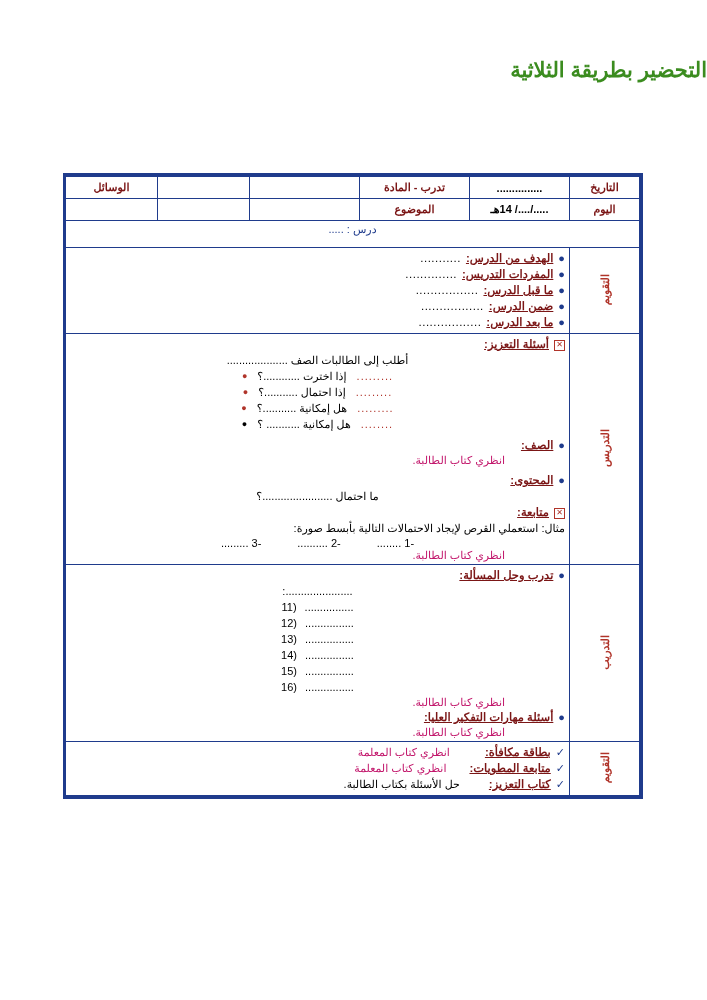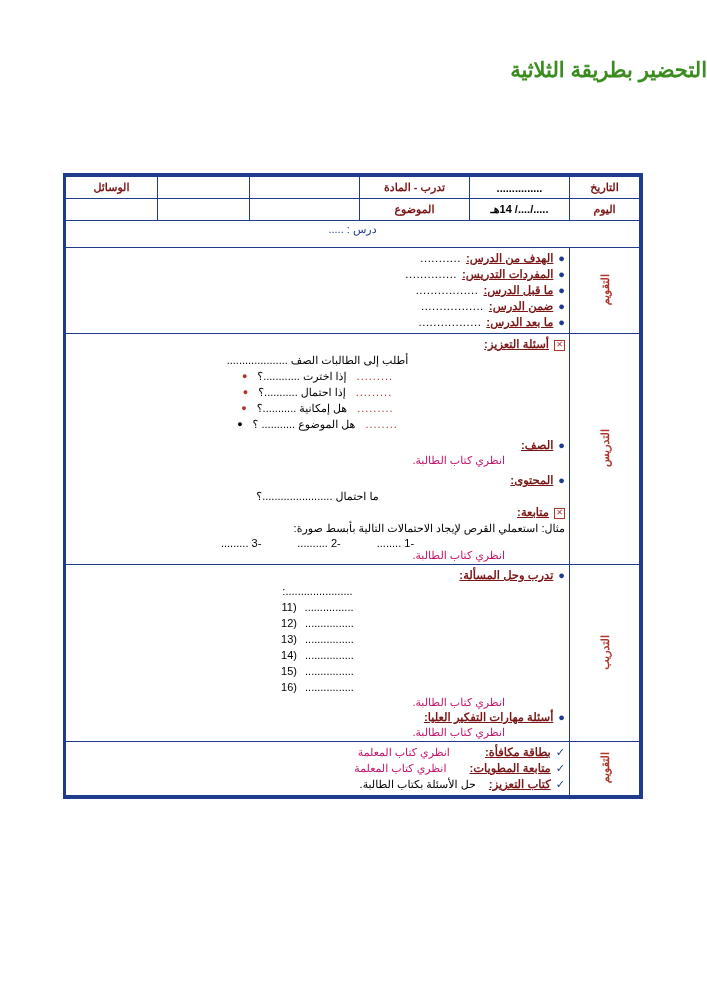--- a/index.html
+++ b/index.html
@@ -272,21 +272,21 @@
             <span class="blktxt">إذا احتمال ...........؟</span>
             <span class="bullet-dot-sm">●</span>
           </div>
           <div class="line" style="justify-content:center; gap:10px">
             <span class="rtxt tiny-dots">.........</span>
             <span class="blktxt">هل إمكانية ...........؟</span>
             <span class="bullet-dot-sm">●</span>
           </div>
           <div class="line" style="justify-content:center; gap:10px">
             <span class="rtxt tiny-dots">........</span>
-            <span class="blktxt">هل الموضوع ........... ؟</span>
+            <span class="blktxt">هل إمكانية ........... ؟</span>
             <span class="bullet-dot-blk">●</span>
           </div>
 
           <div class="line" style="margin-top:6px">
             <span class="bullet-dot">●</span>
             <span class="lbl-under">الصف:</span>
           </div>
           <div class="ref-right">انظري كتاب الطالبة.</div>
 
           <div class="line" style="margin-top:6px">
@@ -372,21 +372,21 @@
             <span class="magenta" style="margin-right:30px">انظري كتاب المعلمة</span>
           </div>
           <div class="line">
             <span class="bullet-check">✓</span>
             <span class="lbl-under">متابعة المطويات:</span>
             <span class="magenta" style="margin-right:18px">انظري كتاب المعلمة</span>
           </div>
           <div class="line">
             <span class="bullet-check">✓</span>
             <span class="lbl-under">كتاب التعزيز:</span>
-            <span class="blktxt" style="margin-right:8px">حل الأسئلة بكتاب الطالبة.</span>
+            <span class="blktxt" style="margin-right:24px">حل الأسئلة بكتاب الطالبة.</span>
           </div>
         </td>
       </tr>
 
     </tbody>
       </table>
   </div>
 
 </div>
 

